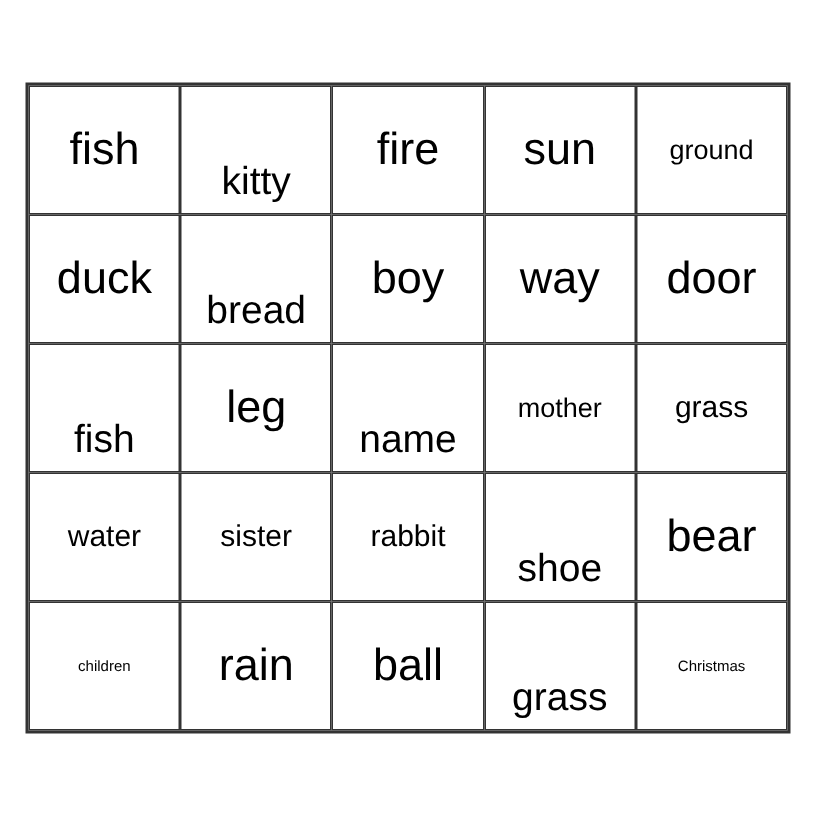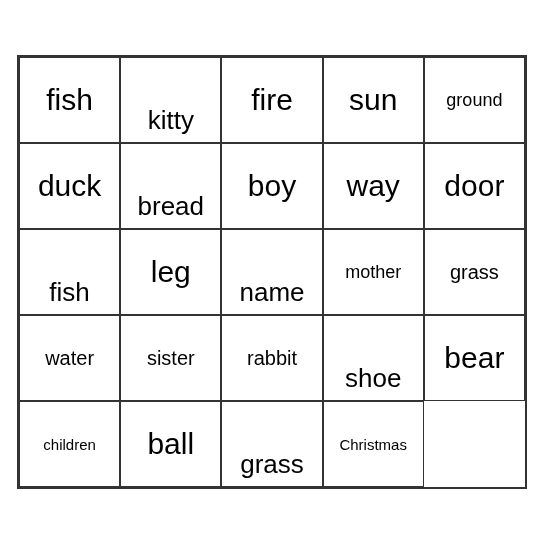--- a/index.html
+++ b/index.html
@@ -40,21 +40,21 @@
       font-size: 22px;
       font-weight: normal;
       color: #000;
     }
 
     
     .size-xl span { font-size: 30px; }
     .size-lg span { font-size: 26px; margin-top: 40px; }
     .size-md span { font-size: 20px; }
     .size-sm span { font-size: 18px; }
-    .size-xs span { font-size: 15px; }
+    .size-xs span { font-size: 10px; }
   </style>
 </head>
 <body>
 
 <div class="bingo-grid">
 <div class="bingo-cell size-xl">
       <span>fish</span>
     </div>
     <div class="bingo-cell size-lg">
       <span>kitty</span>
@@ -110,20 +110,23 @@
     <div class="bingo-cell size-lg">
       <span>shoe</span>
     </div>
     <div class="bingo-cell size-xl">
       <span>bear</span>
     </div>
     <div class="bingo-cell size-xs">
       <span>children</span>
     </div>
     <div class="bingo-cell size-xl">
+      <span>rain</span>
+    </div>
+    <div class="bingo-cell size-xl">
       <span>ball</span>
     </div>
     <div class="bingo-cell size-lg">
       <span>grass</span>
     </div>
     <div class="bingo-cell size-xs">
       <span>Christmas</span>
     </div>
   </div>
 

